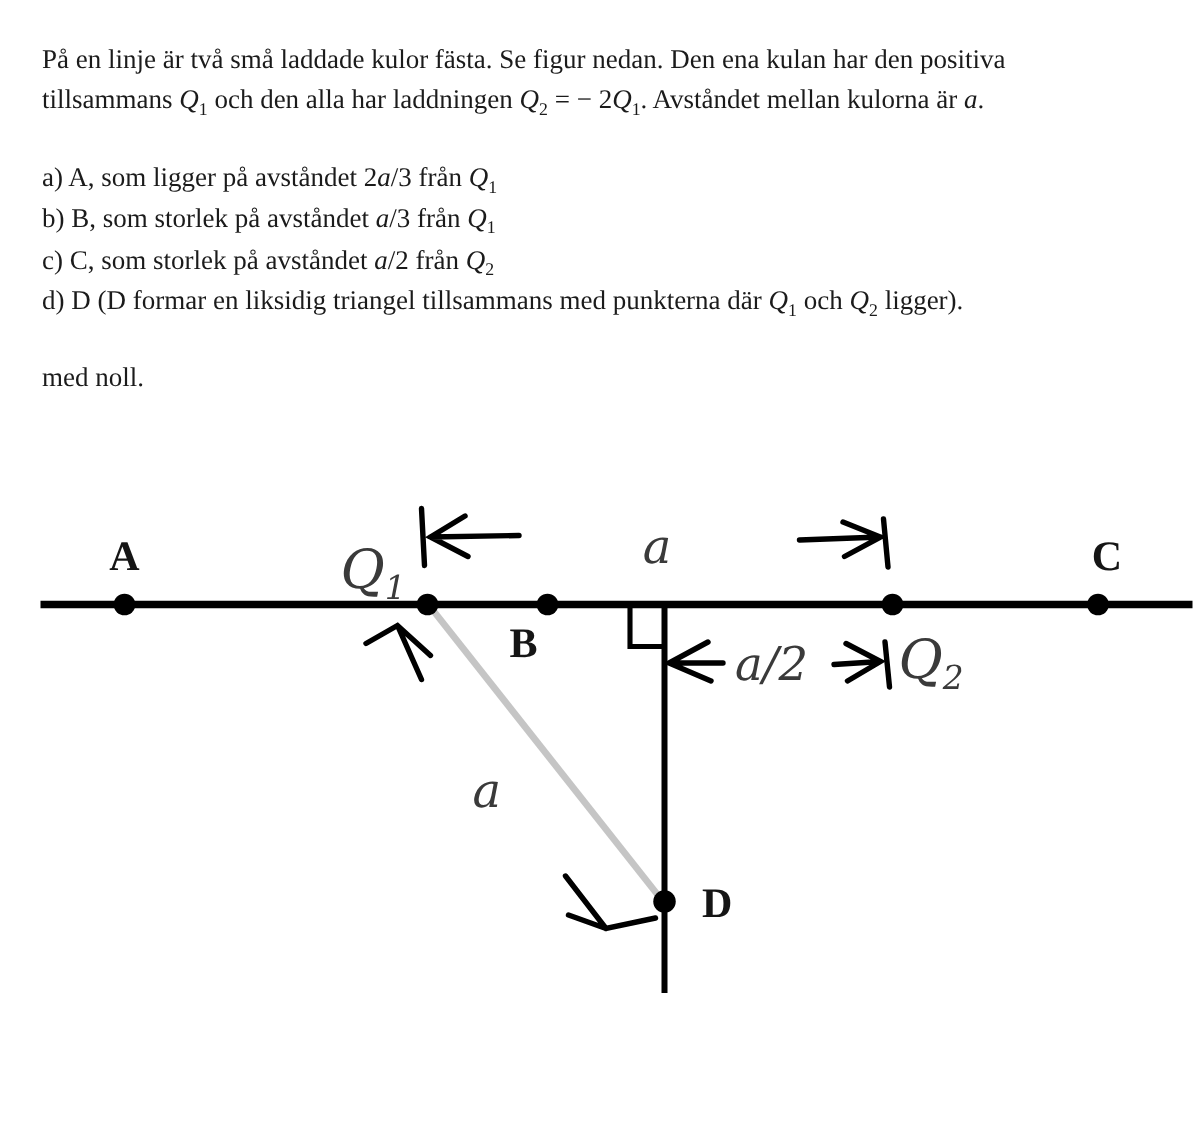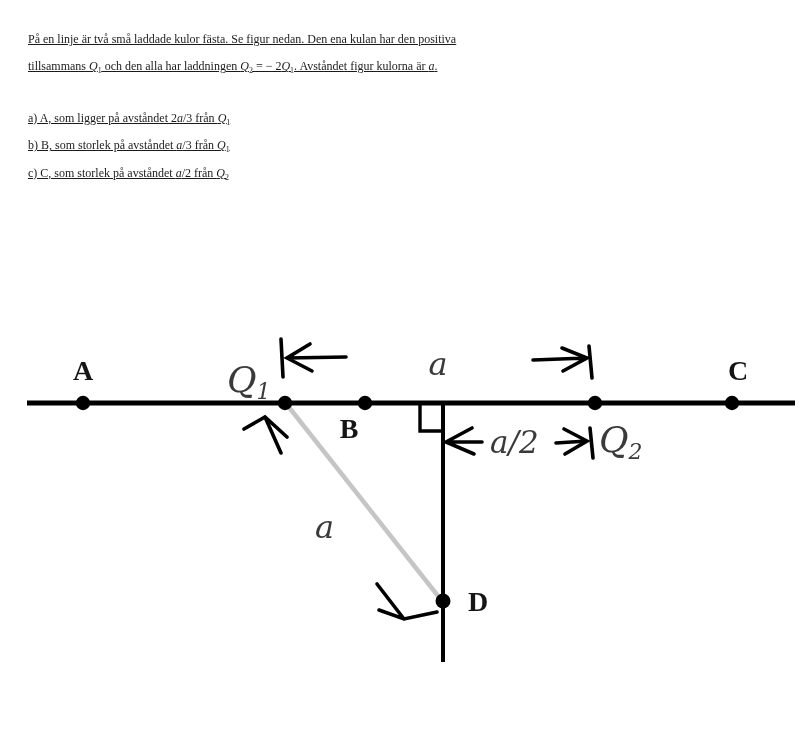--- a/index.html
+++ b/index.html
@@ -10,48 +10,49 @@
     background: #ffffff;
     overflow: hidden;
     font-family: "Liberation Serif", serif;
     color: #1b1b1b;
   }
   .text-block {
     position: absolute;
     left: 28px;
     top: 26px;
     width: 745px;
-    font-size: 12px;
+    font-size: 18px;
     line-height: 27.4px;
-    text-decoration: underline;
   }
   .text-block p { margin: 0 0 24px 0; }
   .text-block .line { display: block; }
   .it { font-style: italic; }
   sub { font-size: 0.66em; line-height: 0; }
   svg.figure { position: absolute; left: 0; top: 330px; display: block; }
   .pt  { font-family: "Liberation Serif", serif; font-weight: bold; fill: #151515; }
   .math { font-family: "DejaVu Serif", serif; font-style: italic; fill: #3a3a3a; }
 </style>
 </head>
 <body>
 
 <div id="page">
 
   <div class="text-block">
     <p>
       <span class="line">På en linje är två små laddade kulor fästa. Se figur nedan. Den ena kulan har den positiva</span>
-      <span class="line"><span>tillsammans </span><span class="it">Q</span><sub>1</sub><span> och den alla har laddningen </span><span class="it">Q</span><sub>2</sub><span> = − 2</span><span class="it">Q</span><sub>1</sub><span>. Avståndet figur kulorna är </span><span class="it">a</span><span>.</span></span>
+      <span class="line"><span>tillsammans </span><span class="it">Q</span><sub>1</sub><span> och den alla har laddningen </span><span class="it">Q</span><sub>2</sub><span> = − 2</span><span class="it">Q</span><sub>1</sub><span>. Avståndet mellan kulorna är </span><span class="it">a</span><span>.</span></span>
     </p>
     <p>
       <span class="line"><span>a) A, som ligger på avståndet 2</span><span class="it">a</span><span>/3 från </span><span class="it">Q</span><sub>1</sub></span>
       <span class="line"><span>b) B, som storlek på avståndet </span><span class="it">a</span><span>/3 från </span><span class="it">Q</span><sub>1</sub></span>
       <span class="line"><span>c) C, som storlek på avståndet </span><span class="it">a</span><span>/2 från </span><span class="it">Q</span><sub>2</sub></span>
+      <span class="line"><span>d) D (D formar en liksidig triangel tillsammans med punkterna där </span><span class="it">Q</span><sub>1</sub><span> och </span><span class="it">Q</span><sub>2</sub><span> ligger).</span></span>
     </p>
     <p>
+      <span class="line">med noll.</span>
     </p>
   </div>
 
   <svg class="figure" width="800" height="345" viewBox="0 0 800 345" xmlns="http://www.w3.org/2000/svg">
 
     <line x1="27" y1="73" x2="795" y2="73" stroke="#000" stroke-width="5"></line>
 
     <line x1="443" y1="73" x2="443" y2="332" stroke="#000" stroke-width="4"></line>
 
     <path d="M420 75 L420 101 L443 101" fill="none" stroke="#000" stroke-width="3.4"></path>

